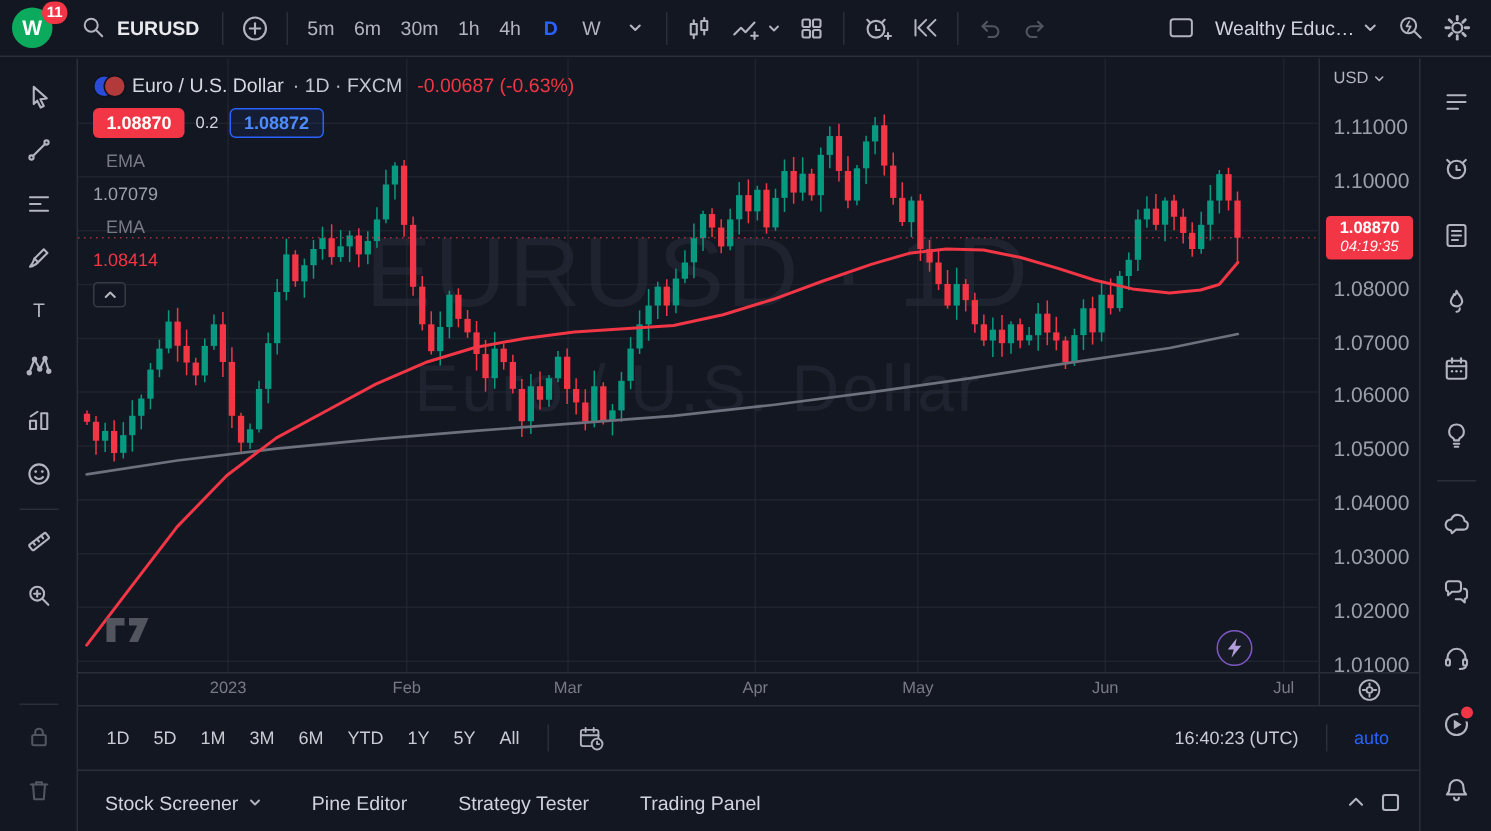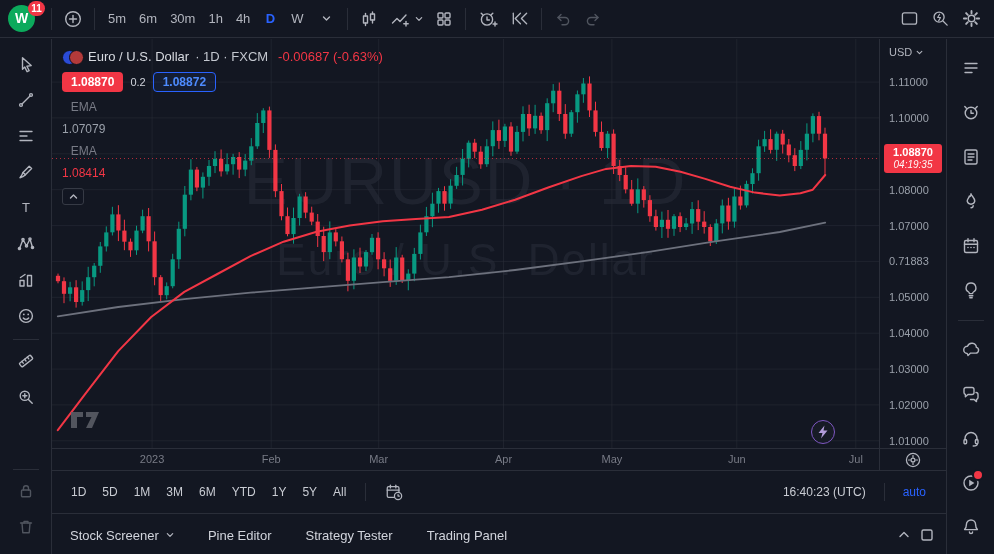--- a/index.html
+++ b/index.html
@@ -56,21 +56,21 @@
   .buy-btn{background:rgba(41,98,255,0.08);border:1px solid #2962ff;color:#4d8bff;font-size:12px;font-weight:bold;border-radius:4px;padding:2px 9px;line-height:14px;}
   .ema-row{display:flex;gap:8px;font-size:12px;align-items:center;flex-direction:column;}
   .ema-name{color:#787b86;}
   .collapse-btn{width:22px;height:17px;border:1px solid #363a45;border-radius:3px;background:rgba(19,23,34,.7);display:flex;align-items:center;justify-content:center;}
   .tv-logo{position:absolute;left:18px;top:372px;z-index:4;opacity:.85;}
   .plugin-btn{position:absolute;left:759px;top:381px;width:24px;height:24px;border-radius:50%;border:1.5px solid #7e57c2;background:#171b26;display:flex;align-items:center;justify-content:center;z-index:6;}
 
   
   #price-axis{position:absolute;left:879px;top:39px;width:67px;height:409px;border-left:1px solid #2a2e39;box-sizing:border-box;background:#131722;z-index:10;}
   .currency-row{position:absolute;top:7px;left:9px;display:flex;align-items:center;gap:4px;color:#b2b5be;font-size:11px;}
-  .pa-label{position:absolute;left:9px;font-size:11px;color:#9aa0aa;}
+  .pa-label{position:absolute;left:9px;font-size:14px;color:#9aa0aa;}
   .price-badge{position:absolute;left:4px;width:58px;border-radius:3px;background:#f23645;color:#fff;text-align:center;padding:2px 0;z-index:5;}
   .pb-price{font-size:11px;font-weight:bold;display:block;line-height:13px;}
   .pb-count{font-size:10px;display:block;line-height:12px;opacity:.95;font-style:italic;}
   #corner{position:absolute;left:879px;top:448px;width:67px;height:22px;border-left:1px solid #2a2e39;border-top:1px solid #2a2e39;box-sizing:border-box;display:flex;align-items:center;justify-content:center;background:#131722;z-index:10;}
 
   
   #time-axis{position:absolute;left:52px;top:448px;width:827px;height:22px;border-top:1px solid #2a2e39;box-sizing:border-box;background:#131722;z-index:9;}
   .ta-label{position:absolute;top:4px;width:40px;margin-left:-20px;text-align:center;font-size:11px;color:#787b86;}
 
   
@@ -93,20 +93,29 @@
 <div id="app">
 
   <header class="topbar">
     <div class="tb-left">
       <div class="logo-wrap">
         <div class="logo-circle">
             <span>W</span>
           </div>
         <span class="notif-badge">11</span>
       </div>
+      <button class="symbol-btn">
+        <span>
+            <svg class="icon-svg" width="17" height="17" viewBox="0 0 18 18">
+              <circle cx="7.2" cy="7.2" r="4.6"></circle>
+              <line x1="10.8" y1="10.8" x2="15" y2="15"></line>
+            </svg>
+          </span>
+        <span>EURUSD</span>
+      </button>
       <div class="tb-sep"></div>
       <button class="tb-btn">
         <span>
             <svg class="icon-svg" width="18" height="18" viewBox="0 0 18 18">
               <circle cx="9" cy="9" r="7.3"></circle>
               <line x1="9" y1="5.5" x2="9" y2="12.5"></line>
               <line x1="5.5" y1="9" x2="12.5" y2="9"></line>
             </svg>
           </span>
       </button>
@@ -202,20 +211,28 @@
               <path d="M11 4.5 L14 7.5 L11 10.5"></path>
             </svg>
           </span>
       </button>
     </div>
     <div class="tb-right">
       <button class="tb-btn">
         <span>
             <svg class="icon-svg" width="19" height="17" viewBox="0 0 20 18">
               <rect x="2.5" y="3" width="15" height="12" rx="2"></rect>
+            </svg>
+          </span>
+      </button>
+      <button class="acct-btn">
+        <span>Wealthy Educ…</span>
+        <span>
+            <svg class="icon-svg" width="9" height="9" viewBox="0 0 9 9">
+              <path d="M1.5 3 L4.5 6 L7.5 3"></path>
             </svg>
           </span>
       </button>
       <button class="tb-btn">
         <span>
             <svg class="icon-svg" width="19" height="19" viewBox="0 0 20 20">
               <circle cx="8.5" cy="8.5" r="5.3"></circle>
               <line x1="12.6" y1="12.6" x2="17" y2="17"></line>
               <path d="M9 5.5 L7 9 h3 L8 12.5" stroke-width="1.2"></path>
             </svg>
@@ -692,21 +709,21 @@
             <path d="M1.5 3 L4.5 6 L7.5 3"></path>
           </svg>
         </span>
     </div>
     <div id="pa-labels">
         <div class="pa-label" style="top:37.1px">1.11000</div>
         <div class="pa-label" style="top:72.9px">1.10000</div>
         <div class="pa-label" style="top:108.8px">1.09000</div>
         <div class="pa-label" style="top:144.7px">1.08000</div>
         <div class="pa-label" style="top:180.6px">1.07000</div>
-        <div class="pa-label" style="top:216.4px">0.71883</div>
+        <div class="pa-label" style="top:216.4px">1.06000</div>
         <div class="pa-label" style="top:252.3px">1.05000</div>
         <div class="pa-label" style="top:288.2px">1.04000</div>
         <div class="pa-label" style="top:324.1px">1.03000</div>
         <div class="pa-label" style="top:359.9px">1.02000</div>
         <div class="pa-label" style="top:395.8px">1.01000</div>
       </div>
     <div class="price-badge" id="price-badge" style="top: 104.5px;">
       <span class="pb-price">1.08870</span>
       <span class="pb-count">04:19:35</span>
     </div>

